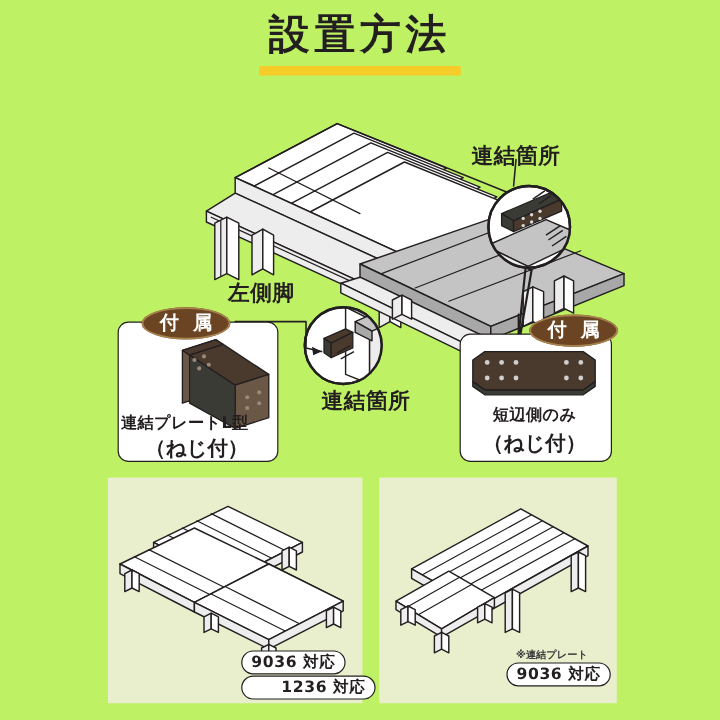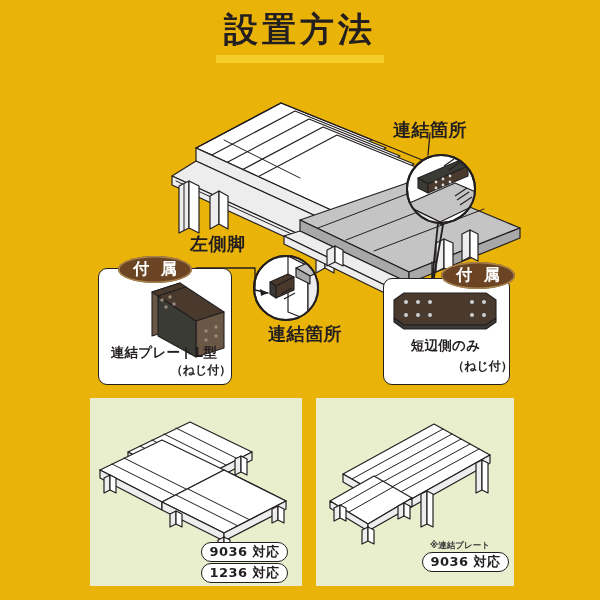--- a/index.html
+++ b/index.html
@@ -91,24 +91,23 @@
     text-align: center;
     font-size: 13.5px;
     font-weight: 700;
     color: #231f20;
     letter-spacing: 0.3px;
   }
   .acc-subcaption {
     position: absolute;
     width: 100%;
     text-align: center;
-    font-size: 12px;
+    font-size: 17px;
     font-weight: 700;
     color: #231f20;
-    padding-left: 37px;
   }
 
   
   .panel {
     position: absolute;
     background: #e9eecd;
   }
   .pill {
     position: absolute;
     border: 1.5px solid #231f20;
@@ -127,21 +126,21 @@
     position: absolute;
     font-size: 8.5px;
     font-weight: 700;
     color: #3a3a3a;
     white-space: nowrap;
   }
 </style>
 </head>
 <body>
 
-<div id="page" style="background: #eab308;">
+<div id="page" style="background: #bef264;">
 
   <div class="title-block">
     <div class="title-text">設置方法</div>
     <div class="title-bar" id="title-bar" style="background: rgb(245, 204, 40);"></div>
   </div>
 
   <svg class="stage" viewBox="0 0 600 600">
     <defs>
       <style>
         .ln  { stroke:#231f20; stroke-width:1.3; fill:none; stroke-linejoin:round; stroke-linecap:round; }
@@ -320,21 +319,21 @@
       <circle cx="174" cy="304" r="1.7" fill="#9a8a7a"></circle>
 
       <circle cx="206" cy="331" r="1.7" fill="#9a8a7a"></circle>
       <circle cx="206" cy="340" r="1.7" fill="#9a8a7a"></circle>
       <circle cx="216" cy="327" r="1.7" fill="#9a8a7a"></circle>
       <circle cx="216" cy="336" r="1.7" fill="#9a8a7a"></circle>
     </g>
   </svg>
 
   <div class="badge-fuzoku" id="badge-left" style="left: 118px; top: 256px; background: rgb(107, 68, 35);">付 属</div>
-  <div class="acc-caption" style="left:98px; top:344px; width:132px;">連結プレートL型</div>
+  <div class="acc-caption" style="left:88px; top:344px; width:132px;">連結プレートL型</div>
   <div class="acc-subcaption" style="left:98px; top:362px; width:132px;">（ねじ付）</div>
 
   <div class="acc-box" style="left:383px; top:278px; width:125px; height:105px;"></div>
 
   <svg class="stage" viewBox="0 0 600 600">
     <g>
 
       <path class="fpl" d="M394,300 L404,293 L486,293 L496,300 L496,318 L486,325 L404,325 L394,318 Z"></path>
       <path class="fpd" d="M394,318 L404,325 L486,325 L496,318 L496,322 L486,329 L404,329 L394,322 Z"></path>
 
@@ -392,21 +391,21 @@
       <polygon class="fl" points="272,509 278,506 278,520 272,523"></polygon>
       <polygon class="fw" points="278,506 284,509 284,523 278,520"></polygon>
       <polygon class="fl" points="218,540 224,537 224,552 218,555"></polygon>
       <polygon class="fw" points="224,537 230,540 230,555 224,552"></polygon>
       <polygon class="fl" points="170,514 176,511 176,524 170,527"></polygon>
       <polygon class="fw" points="176,511 182,514 182,527 176,524"></polygon>
     </g>
   </svg>
 
   <div class="pill" style="left:201px; top:542px; width:85px; height:18px;">9036 対応</div>
-  <div class="pill" style="left:201px; top:563px; width:85px; height:18px;">1236 対応</div>
+  <div class="pill" style="left:201px; top:563px; width:85px; height:18px;padding-left:25px;">1236 対応</div>
 
   <div class="panel" id="panel-right" style="left: 316px; top: 398px; width: 198px; height: 188px; background: rgb(233, 238, 205);"></div>
 
   <svg class="stage" viewBox="0 0 600 600">
     <g>
 
       <polygon class="fw" points="343,474 434,424 490,455 399,506"></polygon>
       <line class="lnT" x1="352" y1="479" x2="443" y2="429"></line>
       <line class="lnT" x1="361" y1="484" x2="452" y2="434"></line>
       <line class="lnT" x1="370" y1="489" x2="461" y2="439"></line>

